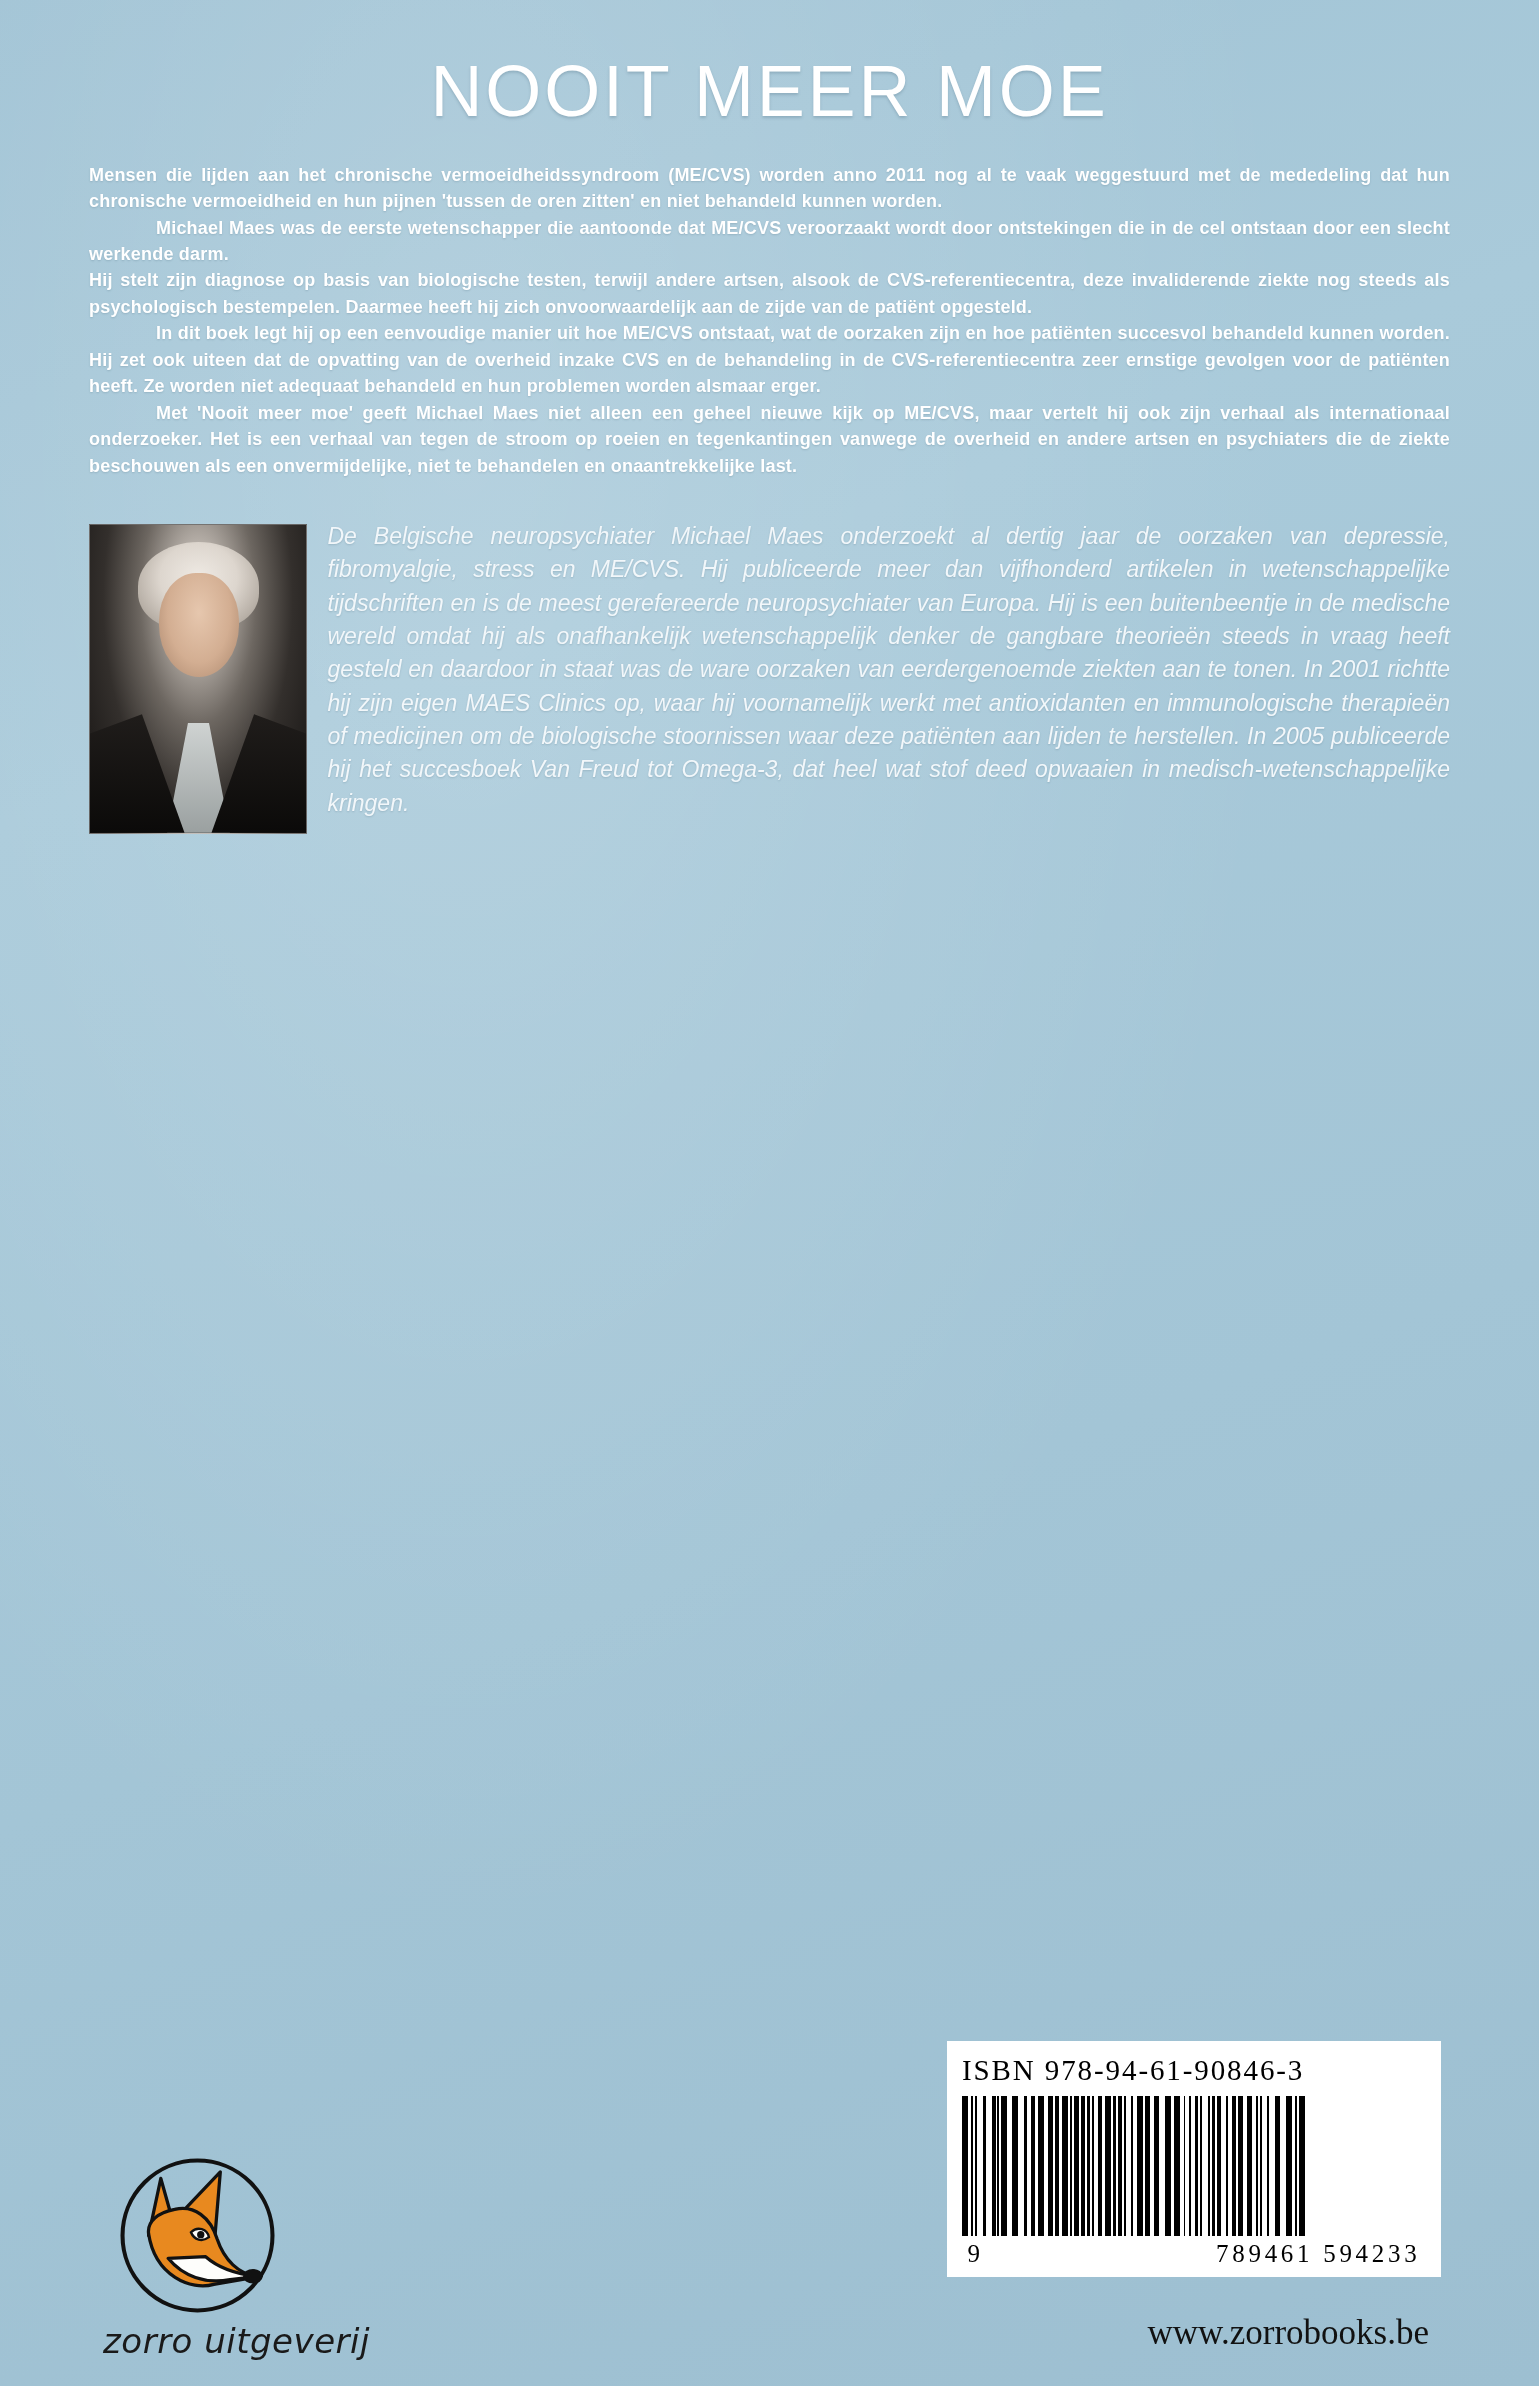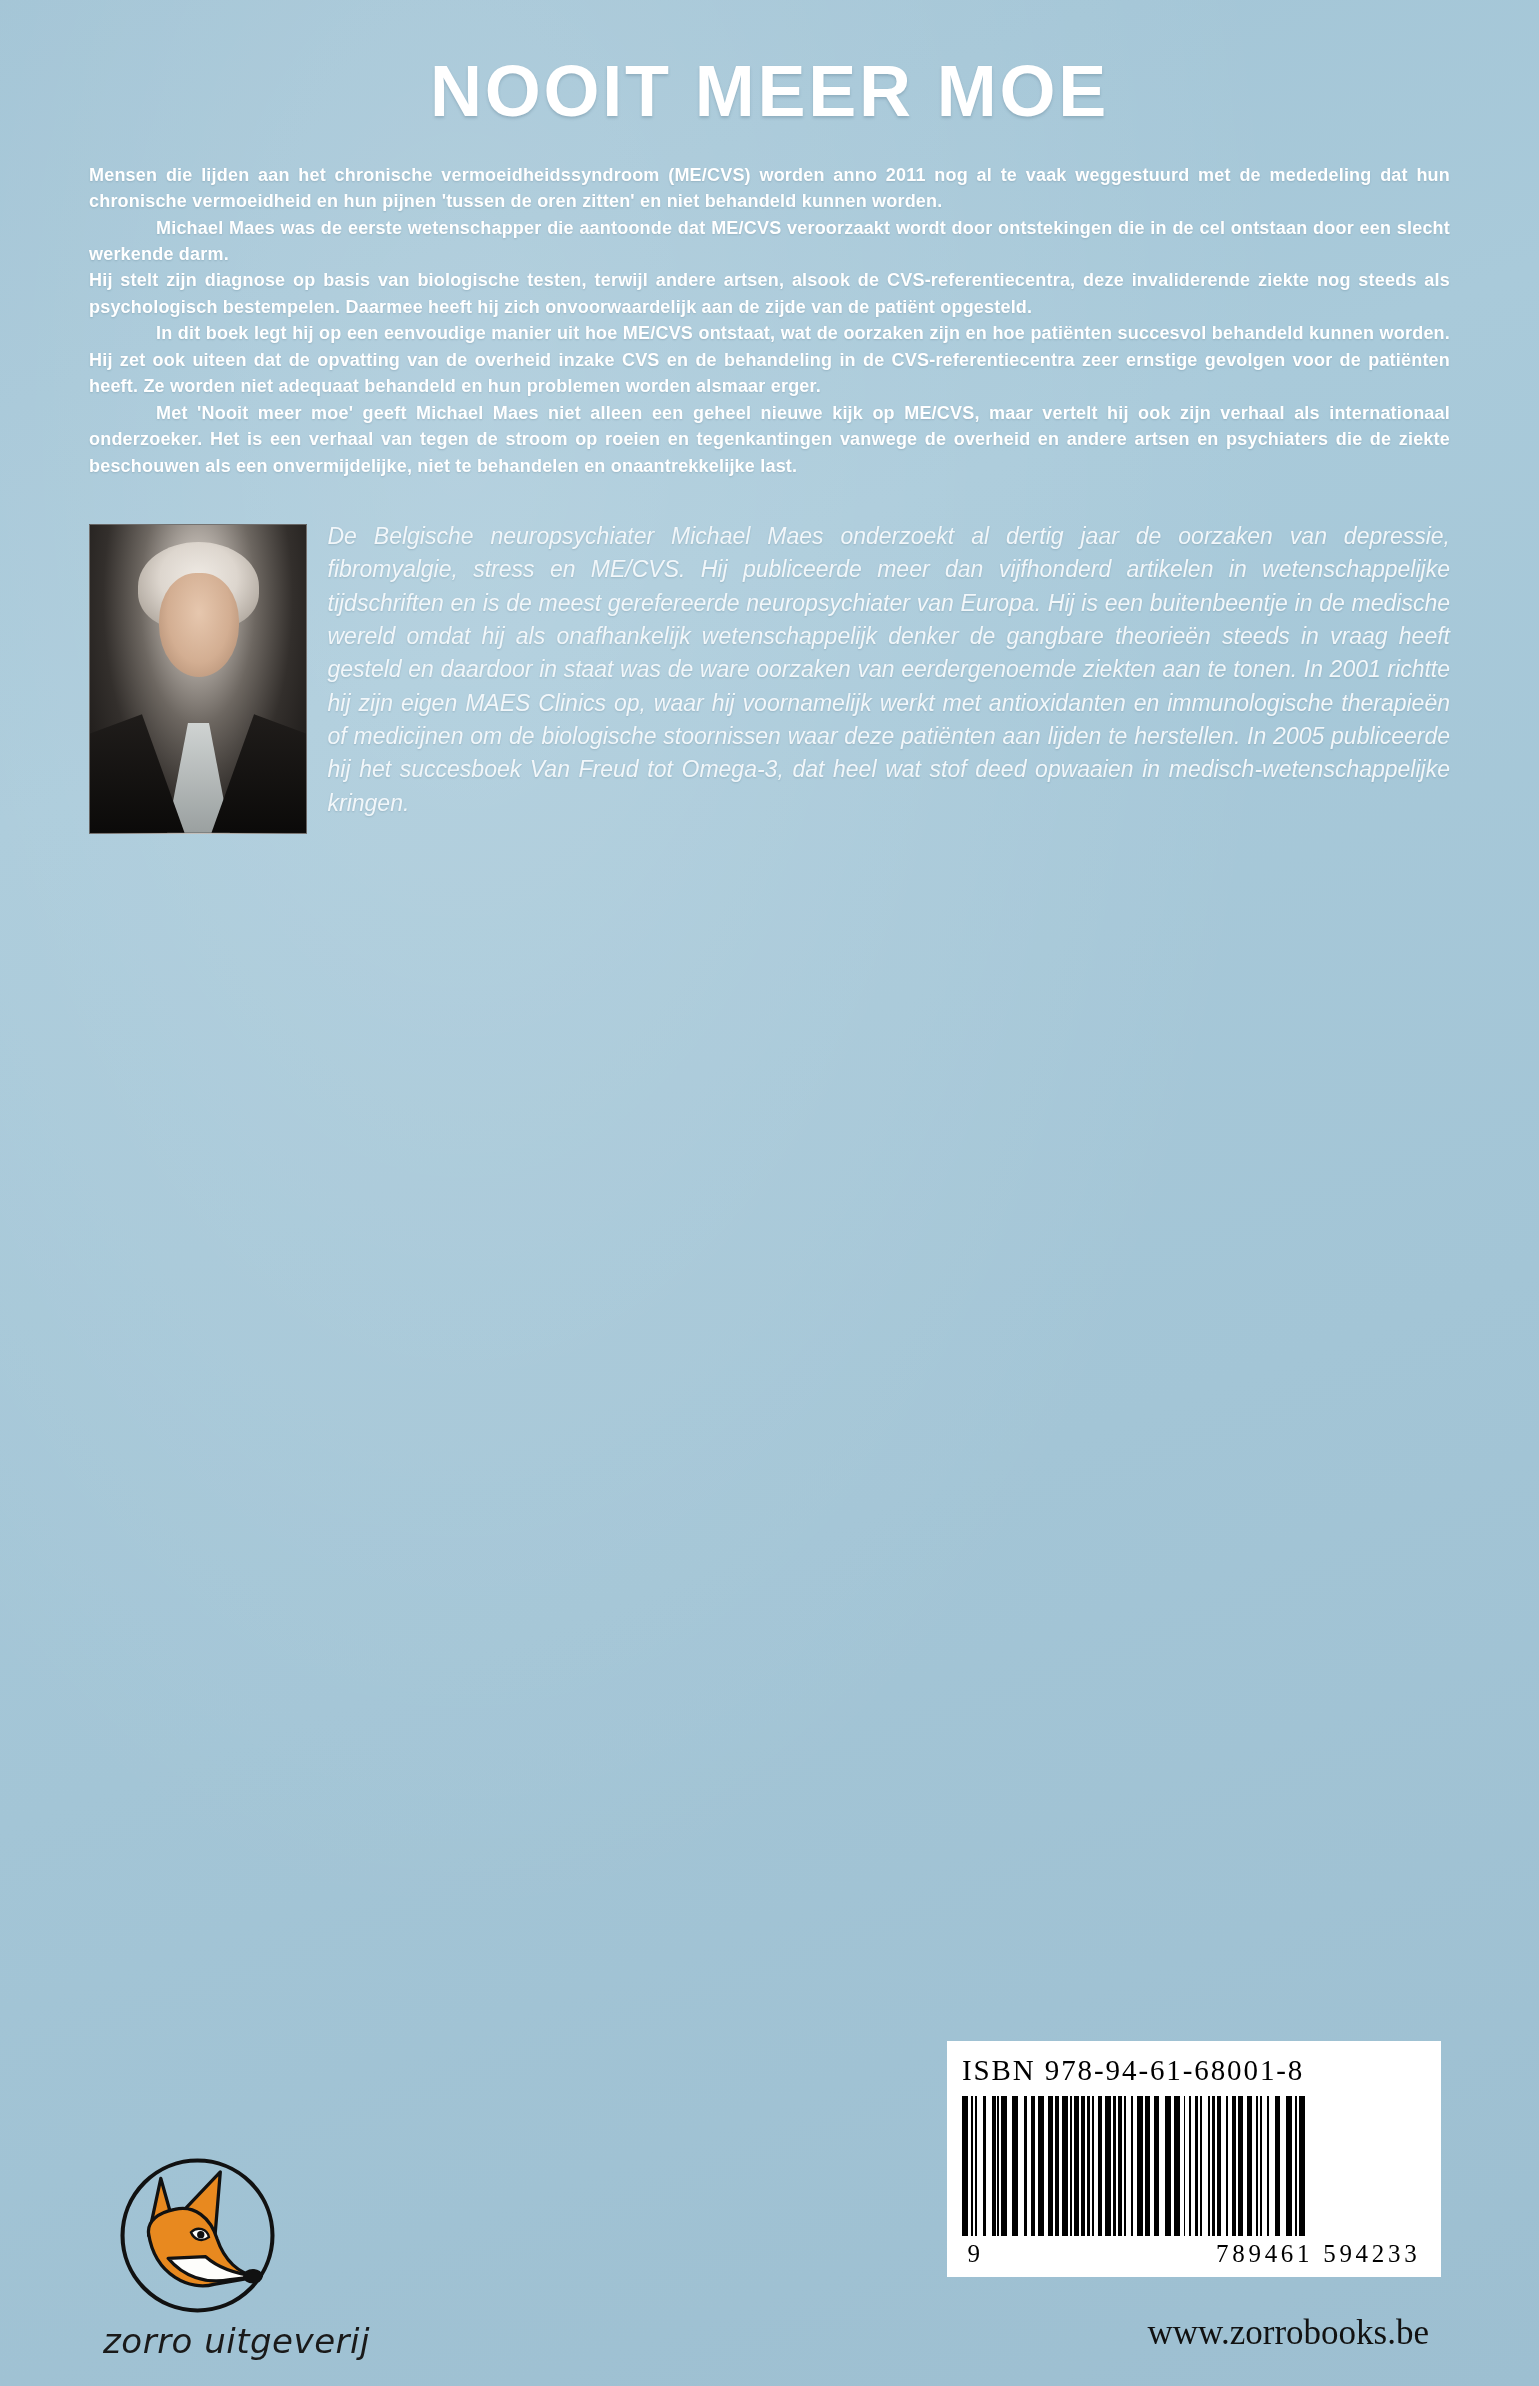--- a/index.html
+++ b/index.html
@@ -28,21 +28,21 @@
     padding: 0 89px;
     box-sizing: border-box;
   }
 
   .title {
     margin: 0;
     padding-top: 54px;
     text-align: center;
     color: #ffffff;
     font-size: 72px;
-    font-weight: bold;
+    font-weight: normal;
     letter-spacing: 2.8px;
     line-height: 1.05;
     text-shadow: 0 1.9px 2.8px rgba(60,90,110,0.25);
   }
 
   .blurb {
     margin-top: 32px;
     color: #ffffff;
     font-size: 18px;
     line-height: 1.47;
@@ -229,21 +229,21 @@
 
         <path d="M92 96 C100 88, 112 92, 114 102 C106 108, 96 106, 92 96 Z" fill="#fdfdfb" stroke="#111" stroke-width="3"></path>
         <circle cx="104" cy="99" r="4.5" fill="#111"></circle>
 
         <ellipse cx="168" cy="150" rx="12" ry="9" fill="#111"></ellipse>
       </svg>
       <div class="publisher-name">zorro uitgeverij</div>
     </div>
 
     <div class="isbn-box">
-      <div class="isbn-text">ISBN  978-94-61-68001-8</div>
+      <div class="isbn-text">ISBN  978-94-61-90846-3</div>
       <div class="barcode">
           <i style="width:5.6px;background:#000;"></i>
           <i style="width:3.7px;background:transparent;"></i>
           <i style="width:1.9px;background:#000;"></i>
           <i style="width:1.9px;background:transparent;"></i>
           <i style="width:1.9px;background:#000;"></i>
           <i style="width:5.6px;background:transparent;"></i>
           <i style="width:3.7px;background:#000;"></i>
           <i style="width:5.6px;background:transparent;"></i>
           <i style="width:3.7px;background:#000;"></i>

